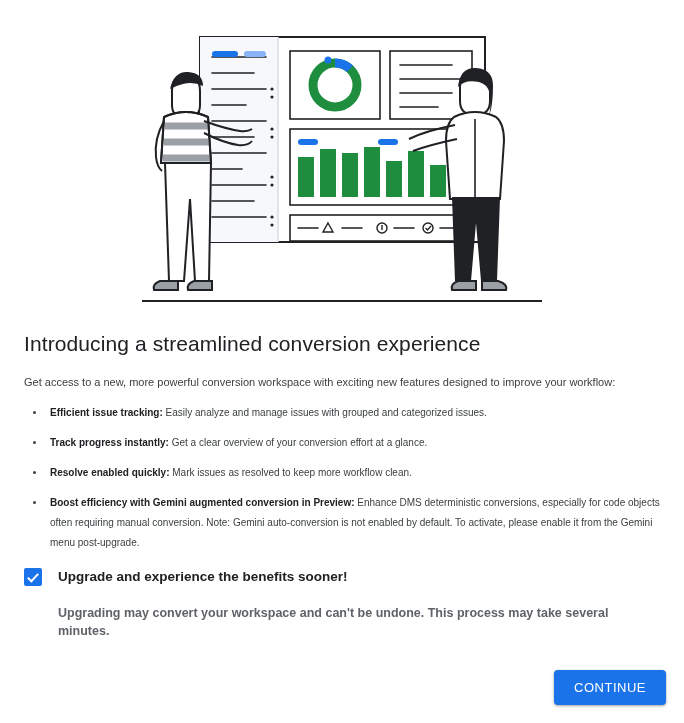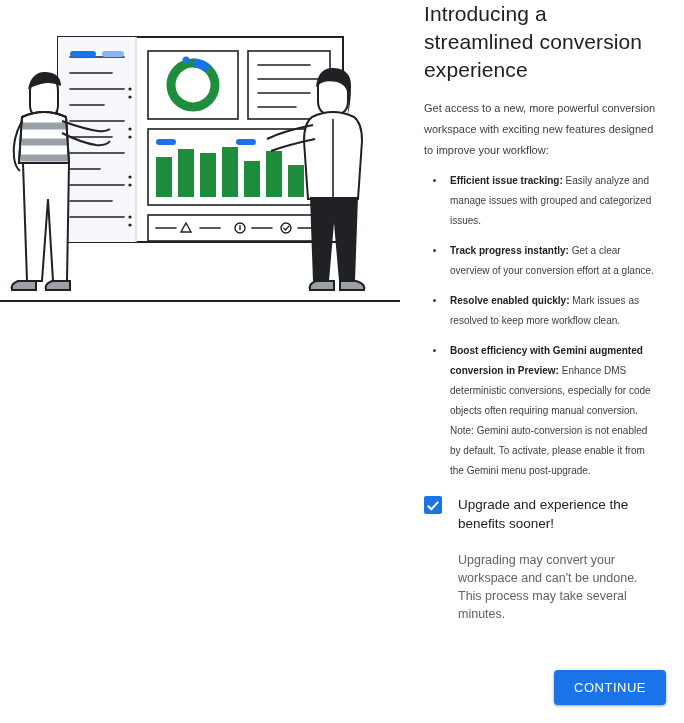--- a/index.html
+++ b/index.html
@@ -14,21 +14,21 @@
     color: #202124;
     overflow: hidden;
     position: relative;
   }
   .dialog {
     width: 684px;
     height: 723px;
     box-sizing: border-box;
     position: relative;
     display: flex;
-    flex-direction: row;
+    flex-direction: column;
   }
   
   .illustration-wrap {
     height: 330px;
     display: flex;
     align-items: center;
     justify-content: center;
     padding-top: 18px;
     box-sizing: border-box;
   }
@@ -69,20 +69,21 @@
   }
   ul.features li b {
     font-weight: 700;
     color: #202124;
   }
   
   .check-row {
     display: flex;
     align-items: flex-start;
     margin-top: 14px;
+    font-weight: bold;
   }
   .checkbox {
     width: 18px;
     height: 18px;
     border-radius: 2px;
     background: #1a73e8;
     position: relative;
     flex: 0 0 auto;
     margin-top: 1px;
     cursor: pointer;

